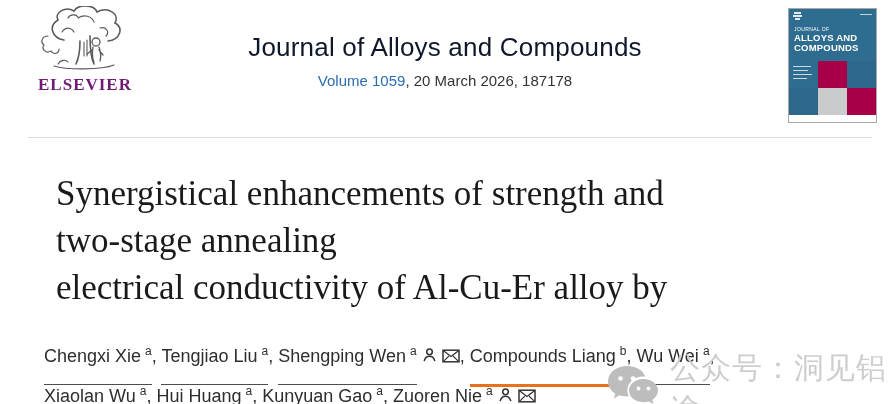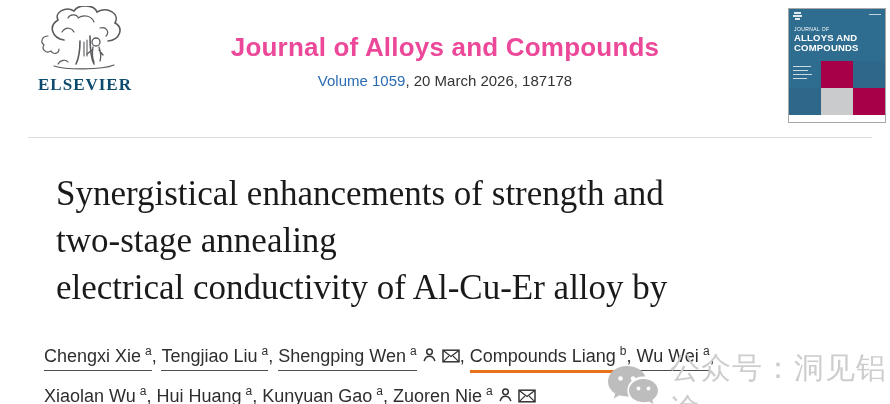--- a/index.html
+++ b/index.html
@@ -5,33 +5,33 @@
   html,body{margin:0;padding:0;}
   body{
     width:890px;height:404px;position:relative;overflow:hidden;
     background:#ffffff;font-family:"Liberation Sans", sans-serif;
   }
   
   .elsevier-logo{position:absolute;left:38px;top:6px;width:92px;text-align:center;}
   .elsevier-logo svg{display:block;margin:0 auto;}
   .elsevier-wordmark{
     font-family:"Liberation Serif", serif;font-weight:bold;font-size:17px;
-    letter-spacing:1px;color:#0c4a6e;margin-top:1px;
+    letter-spacing:1px;color:#701a75;margin-top:1px;
   }
   .journal-block{position:absolute;left:0;top:32px;width:890px;text-align:center;}
   .journal-title{
-    font-size:26px;color:#ec4899;font-weight:700;letter-spacing:.2px;
+    font-size:26px;color:#0f172a;font-weight:400;letter-spacing:.2px;
     text-decoration:none;display:inline-block;cursor:pointer;
   }
   .volume-line{margin-top:9px;font-size:15px;color:#333333;}
   .volume-link{color:#2b6cb3;text-decoration:none;cursor:pointer;}
 
   
   .cover{
-    position:absolute;left:788px;top:8px;width:98px;height:115px;
+    position:absolute;left:788px;top:8px;width:89px;height:115px;
     border:1px solid #a8a8a8;background:#ffffff;box-sizing:border-box;cursor:pointer;
   }
   .cover-top{position:relative;width:100%;height:52px;background:#2e6d8f;}
   .cover-mini-logo{position:absolute;left:4px;top:3px;width:10px;}
   .cover-mini-logo div{height:2px;background:rgba(255,255,255,.85);margin-bottom:1px;}
   .cover-mini-logo div:nth-child(1){width:7px;margin-left:1px;}
   .cover-mini-logo div:nth-child(2){width:9px;}
   .cover-mini-logo div:nth-child(3){width:5px;margin-left:2px;}
   .cover-top-rightline{position:absolute;right:4px;top:5px;width:12px;height:1px;background:rgba(255,255,255,.7);}
   .cover-journal-of{
@@ -59,21 +59,21 @@
   
   .article-title{
     position:absolute;left:44px;top:158px;width:820px;
     font-family:"Liberation Serif", serif;font-size:35px;line-height:47px;
     color:#1a1a1a;font-weight:400;
   }
   .authors{position:absolute;left:44px;top:334px;width:830px;font-size:18px;color:#2e2e2e;}
   .author-row{line-height:34px;white-space:nowrap;}
   .author-link{
     color:#2e2e2e;text-decoration:none;cursor:pointer;
-    border-bottom:1.5px solid #4d4d4d;padding-bottom:4px;
+    border-bottom:1.5px solid #4d4d4d;padding-bottom:18px;
   }
   .author-link.highlight{border-bottom:3px solid #e9711c;}
   .author-link sup{font-size:12px;margin-left:4px;}
   .author-icon{display:inline-block;margin-left:5px;vertical-align:-1px;cursor:pointer;}
   .sep{color:#2e2e2e;}
 
   
   .watermark{
     position:absolute;left:606px;top:348px;display:flex;align-items:center;
     pointer-events:none;

